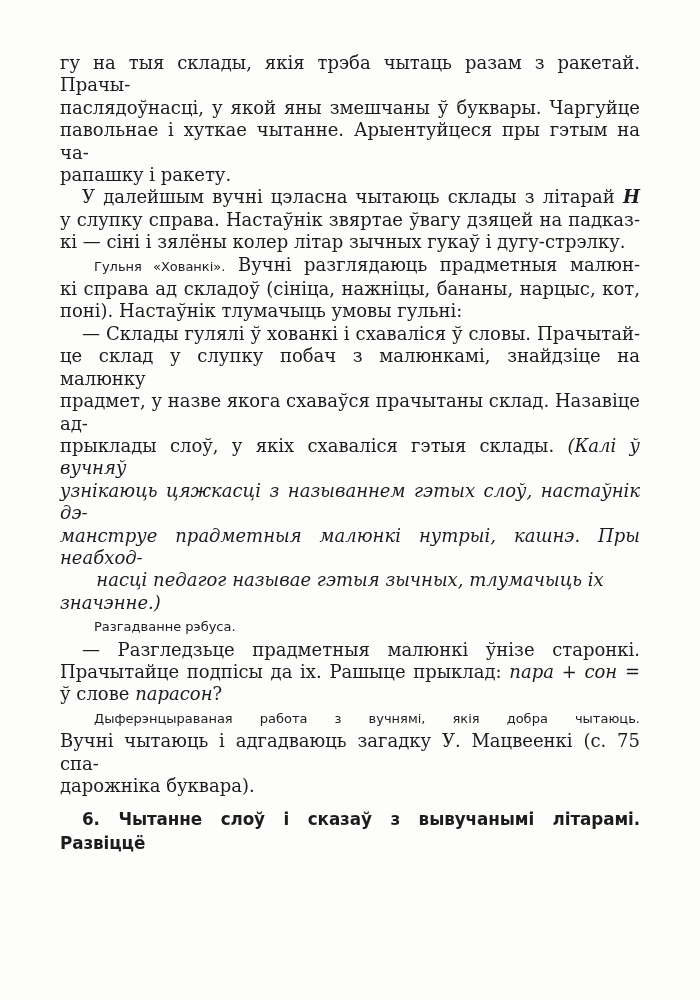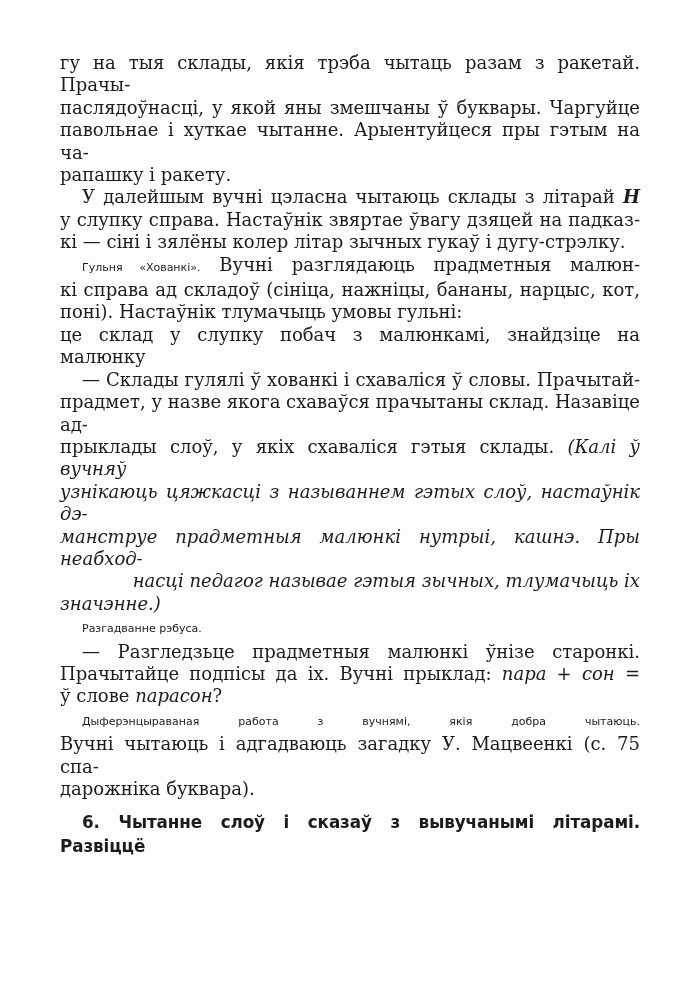--- a/index.html
+++ b/index.html
@@ -25,28 +25,28 @@
   .para { margin: 0; }
   .line {
     font-size: 18px;
     line-height: 22.4px;
   }
   .line.jl {
     text-align: justify;
     text-align-last: justify;
   }
   .line.ll {
-    text-align: right;
+    text-align: center;
     text-align-last: left;
   }
   .line.ind { text-indent: 22px; }
   
   .seg-i  { font-style: italic; }
   .seg-bi { font-style: italic; font-weight: bold; }
-  .seg-s  { font-family: "DejaVu Sans", sans-serif; font-size: 11px; }
+  .seg-s  { font-family: "DejaVu Sans", sans-serif; font-size: 13px; margin-left: 12px; }
   
   .para.heading { margin: 10px 0 6px 0; }
   .para.heading .line {
     font-family: "DejaVu Sans", sans-serif;
     font-weight: bold;
     font-size: 16.8px;
     line-height: 24px;
     letter-spacing: -0.1px;
   }
 </style>
@@ -66,34 +66,34 @@
         <div class="line jl ind"><span>У далейшым вучні цэласна чытаюць склады з літарай </span><span class="seg-bi">Н</span></div>
         <div class="line jl"><span>у слупку справа. Настаўнік звяртае ўвагу дзяцей на падказ-</span></div>
         <div class="line ll"><span>кі — сіні і зялёны колер літар зычных гукаў і дугу-стрэлку.</span></div>
       </div>
       <div class="para">
         <div class="line jl ind"><span class="seg-s">Гульня «Хованкі».</span><span> Вучні разглядаюць прадметныя малюн-</span></div>
         <div class="line jl"><span>кі справа ад складоў (сініца, нажніцы, бананы, нарцыс, кот,</span></div>
         <div class="line ll"><span>поні). Настаўнік тлумачыць умовы гульні:</span></div>
       </div>
       <div class="para">
+        <div class="line jl ind"><span>— Склады гулялі ў хованкі і схаваліся ў словы. Прачытай-</span></div>
         <div class="line jl"><span>це склад у слупку побач з малюнкамі, знайдзіце на малюнку</span></div>
-        <div class="line jl ind"><span>— Склады гулялі ў хованкі і схаваліся ў словы. Прачытай-</span></div>
         <div class="line jl"><span>прадмет, у назве якога схаваўся прачытаны склад. Назавіце ад-</span></div>
         <div class="line jl"><span>прыклады слоў, у якіх схаваліся гэтыя склады. </span><span class="seg-i">(Калі ў вучняў</span></div>
         <div class="line jl"><span class="seg-i">узнікаюць цяжкасці з называннем гэтых слоў, настаўнік дэ-</span></div>
         <div class="line jl"><span class="seg-i">манструе прадметныя малюнкі нутрыі, кашнэ. Пры неабход-</span></div>
         <div class="line ll"><span class="seg-i">насці педагог называе гэтыя зычных, тлумачыць іх значэнне.)</span></div>
       </div>
       <div class="para">
         <div class="line ll ind"><span class="seg-s">Разгадванне рэбуса.</span></div>
       </div>
       <div class="para">
         <div class="line jl ind"><span>— Разгледзьце прадметныя малюнкі ўнізе старонкі.</span></div>
-        <div class="line jl"><span>Прачытайце подпісы да іх. Вучні прыклад: </span><span class="seg-i">пара</span><span> + </span><span class="seg-i">сон</span><span> =</span></div>
+        <div class="line jl"><span>Прачытайце подпісы да іх. Рашыце прыклад: </span><span class="seg-i">пара</span><span> + </span><span class="seg-i">сон</span><span> =</span></div>
         <div class="line ll"><span>ў слове </span><span class="seg-i">парасон</span><span>?</span></div>
       </div>
       <div class="para">
         <div class="line jl ind"><span class="seg-s">Дыферэнцыраваная работа з вучнямі, якія добра чытаюць.</span></div>
         <div class="line jl"><span>Вучні чытаюць і адгадваюць загадку У. Мацвеенкі (с. 75 спа-</span></div>
         <div class="line ll"><span>дарожніка буквара).</span></div>
       </div>
       <div class="para heading">
         <div class="line jl ind"><span>6. Чытанне слоў і сказаў з вывучанымі літарамі. Развіццё</span></div>
       </div>

